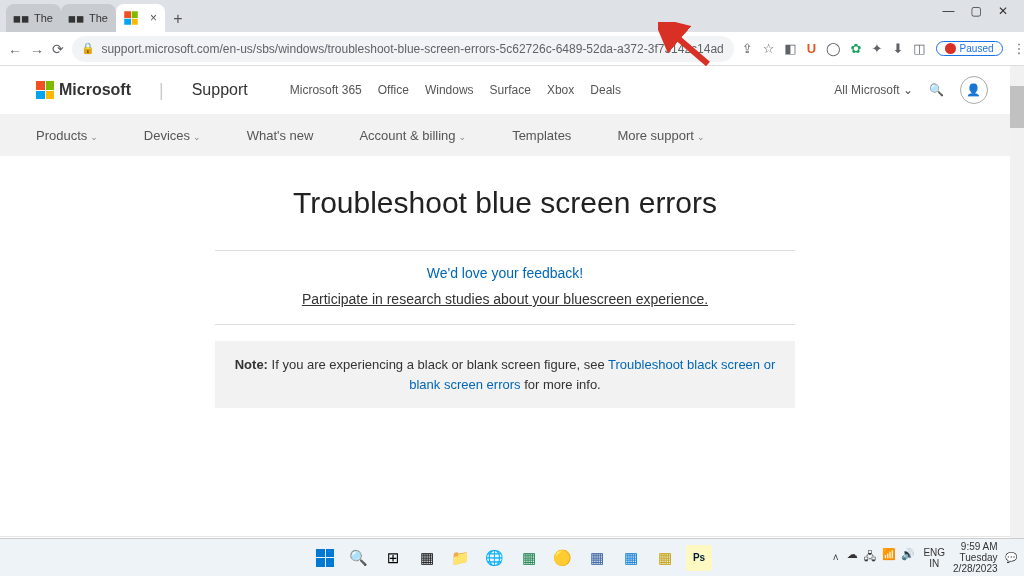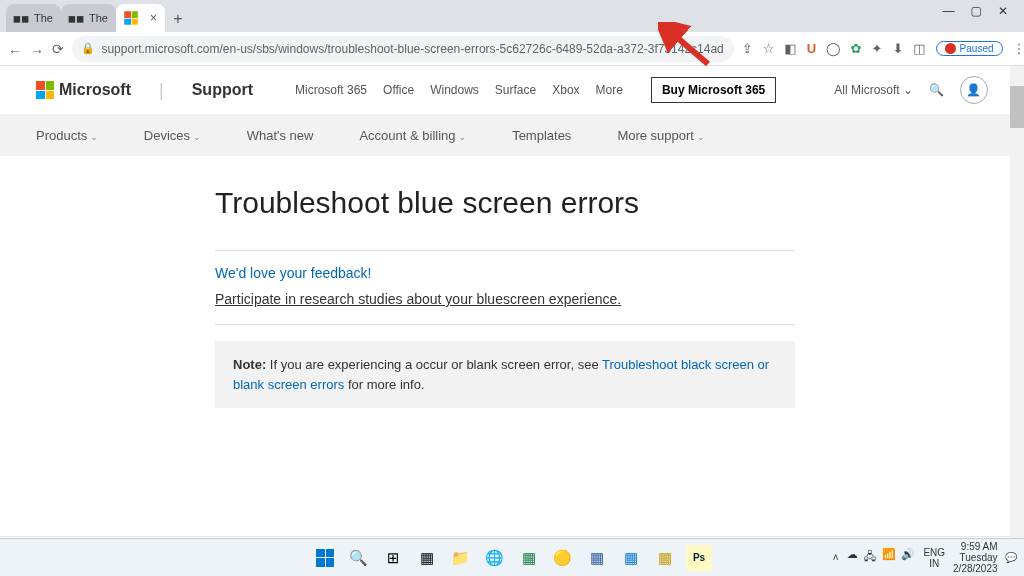--- a/index.html
+++ b/index.html
@@ -28,30 +28,30 @@
 .scrollbar-v { position: absolute; right: 0; top: 0; width: 14px; height: 100%; background: #f1f1f1; }
 .scrollbar-v .thumb { background: #c1c1c1; width: 100%; height: 42px; position: absolute; top: 20px; }
 
 
 .ms-header { height: 48px; display: flex; align-items: center; padding: 0 36px; gap: 28px; }
 .ms-logo { display: flex; align-items: center; gap: 5px; }
 .ms-logo .squares { width: 18px; height: 18px; display: grid; grid-template: 1fr 1fr / 1fr 1fr; gap: 1px; }
 .ms-logo .squares span:nth-child(1){background:#f25022}.ms-logo .squares span:nth-child(2){background:#7fba00}.ms-logo .squares span:nth-child(3){background:#00a4ef}.ms-logo .squares span:nth-child(4){background:#ffb900}
 .ms-logo .txt { font-size: 16px; color: #333; font-weight: 600; }
 .vbar { color: #ccc; font-size: 18px; }
-.support-txt { font-size: 16px; font-weight: 700; color: #333; }
+.support-txt { font-size: 16px; font-weight: 400; color: #333; }
 .ms-nav { display: flex; gap: 16px; margin-left: 14px; font-size: 12px; color: #555; }
 .buy-btn { border: 1px solid #333; padding: 5px 10px; font-size: 12px; font-weight: 600; }
 .ms-right { margin-left: auto; display: flex; align-items: center; gap: 16px; font-size: 12px; color: #555; }
 .avatar { width: 28px; height: 28px; border: 1px solid #aaa; border-radius: 50%; display: flex; align-items: center; justify-content: center; color: #888; }
 
 .sub-nav { height: 42px; background: #f2f2f2; display: flex; align-items: center; padding: 0 36px; gap: 46px; font-size: 13px; color: #555; }
 .sub-nav .chev { font-size: 9px; margin-left: 3px; color: #888; }
 
-.article { padding: 30px 0 0 0; max-width: 580px; margin: 0 0 0 215px; }
+.article { padding: 30px 0 0 0; max-width: 580px; margin: 0 0 0 215px; text-align: center; }
 .art-title { font-size: 30px; font-weight: 400; color: #222; margin-bottom: 30px; }
 .hr { border: 0; border-top: 1px solid #ddd; margin: 14px 0; }
 .feedback-link { color: #0067b8; font-size: 14px; margin: 4px 0 8px; }
 .body-txt { font-size: 14px; color: #333; line-height: 1.5; margin: 6px 0; text-decoration: underline; }
 .note-box { background: #f2f2f2; padding: 14px 18px; font-size: 13px; color: #333; line-height: 1.5; margin: 16px 0; }
 .note-box a { color: #0067b8; text-decoration: none; }
 .note-box b { font-weight: 700; }
 
 .red-arrow { position: absolute; left: 658px; top: 22px; pointer-events: none; }
 
@@ -148,23 +148,22 @@
         <span class="txt">Microsoft</span>
       </div>
       <span class="vbar">|</span>
       <span class="support-txt">Support</span>
       <div class="ms-nav">
         <span>Microsoft 365</span>
         <span>Office</span>
         <span>Windows</span>
         <span>Surface</span>
         <span>Xbox</span>
-        <span>More</span>
-      </div>
-      <span class="buy-btn">Buy Microsoft 365</span>
+        <span>Deals</span>
+      </div>
       <div class="ms-right">
         <span><span>All Microsoft</span> <span class="chev">⌄</span></span>
         <span>🔍</span>
         <span class="avatar">👤</span>
       </div>
     </div>
 
     <div class="sub-nav">
       <span><span>Products</span><span class="chev">⌄</span></span>
       <span><span>Devices</span><span class="chev">⌄</span></span>
@@ -174,21 +173,21 @@
       <span><span>More support</span><span class="chev">⌄</span></span>
     </div>
 
     <div class="article">
       <h1 class="art-title">Troubleshoot blue screen errors</h1>
       <hr class="hr">
       <p class="feedback-link">We'd love your feedback!</p>
       <p class="body-txt">Participate in research studies about your bluescreen experience.</p>
       <hr class="hr">
       <div class="note-box">
-        <b>Note:</b><span> If you are experiencing a occur or blank screen error, see </span><a href="#">Troubleshoot black screen or blank screen errors</a><span> for more info.</span>
+        <b>Note:</b><span> If you are experiencing a black or blank screen figure, see </span><a href="#">Troubleshoot black screen or blank screen errors</a><span> for more info.</span>
       </div>
     </div>
 
     <div class="feedback-bar">
       <span class="heart">❤</span>
       <span>Thank you for your feedback!</span>
       <span class="x">✕</span>
     </div>
   </div>
 

